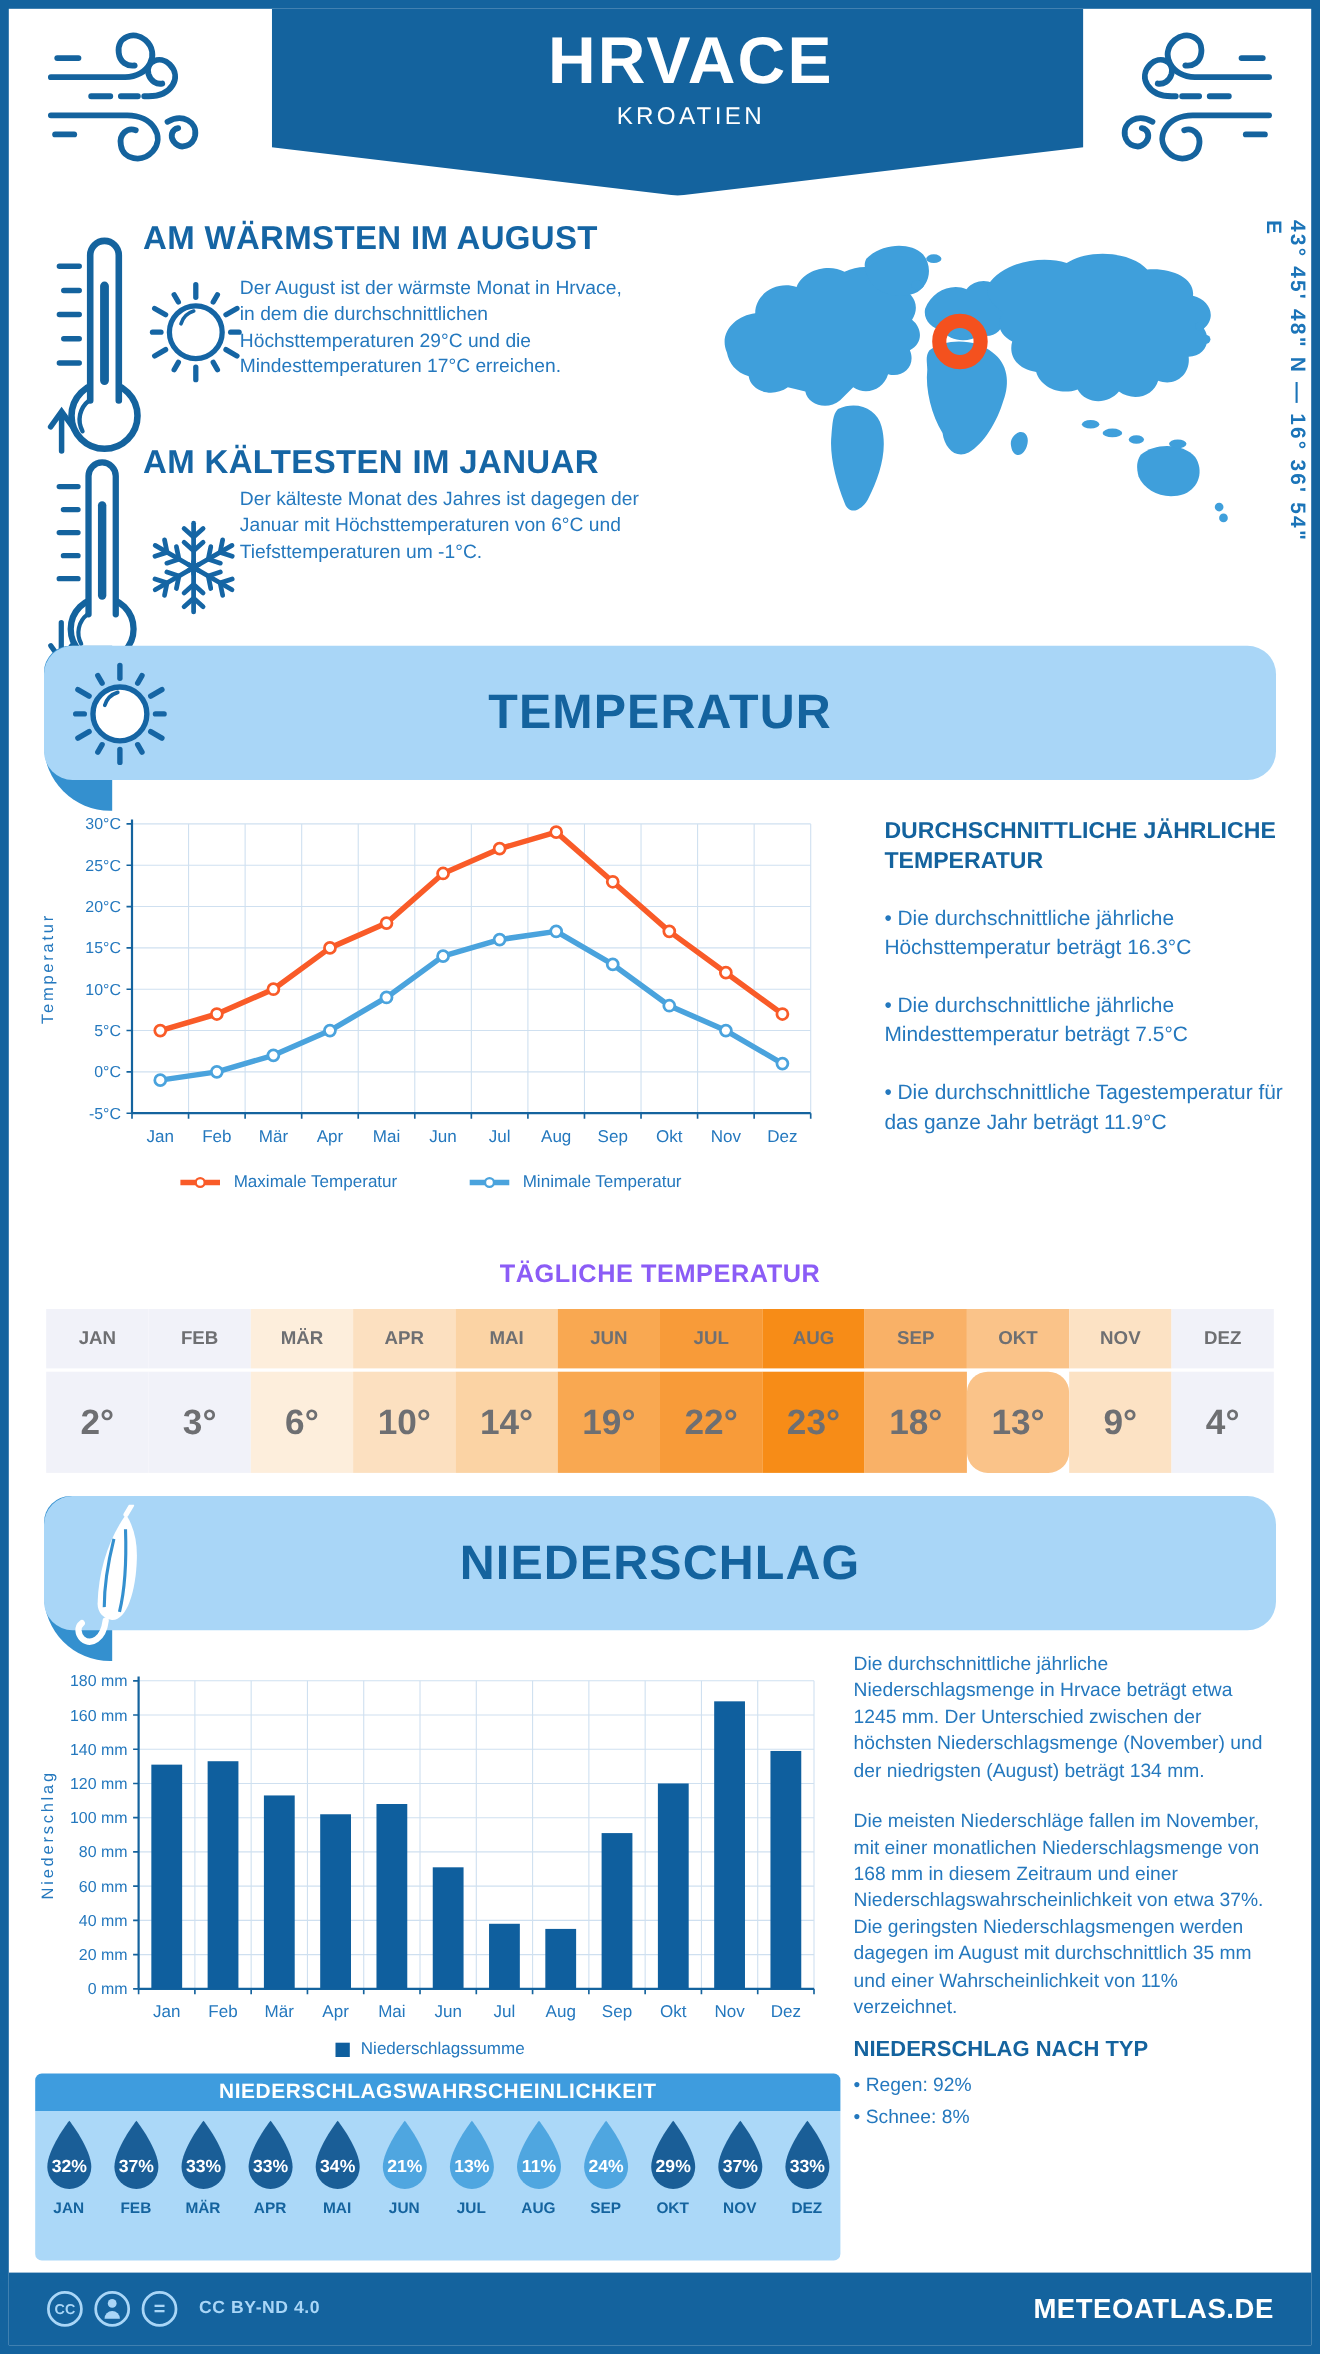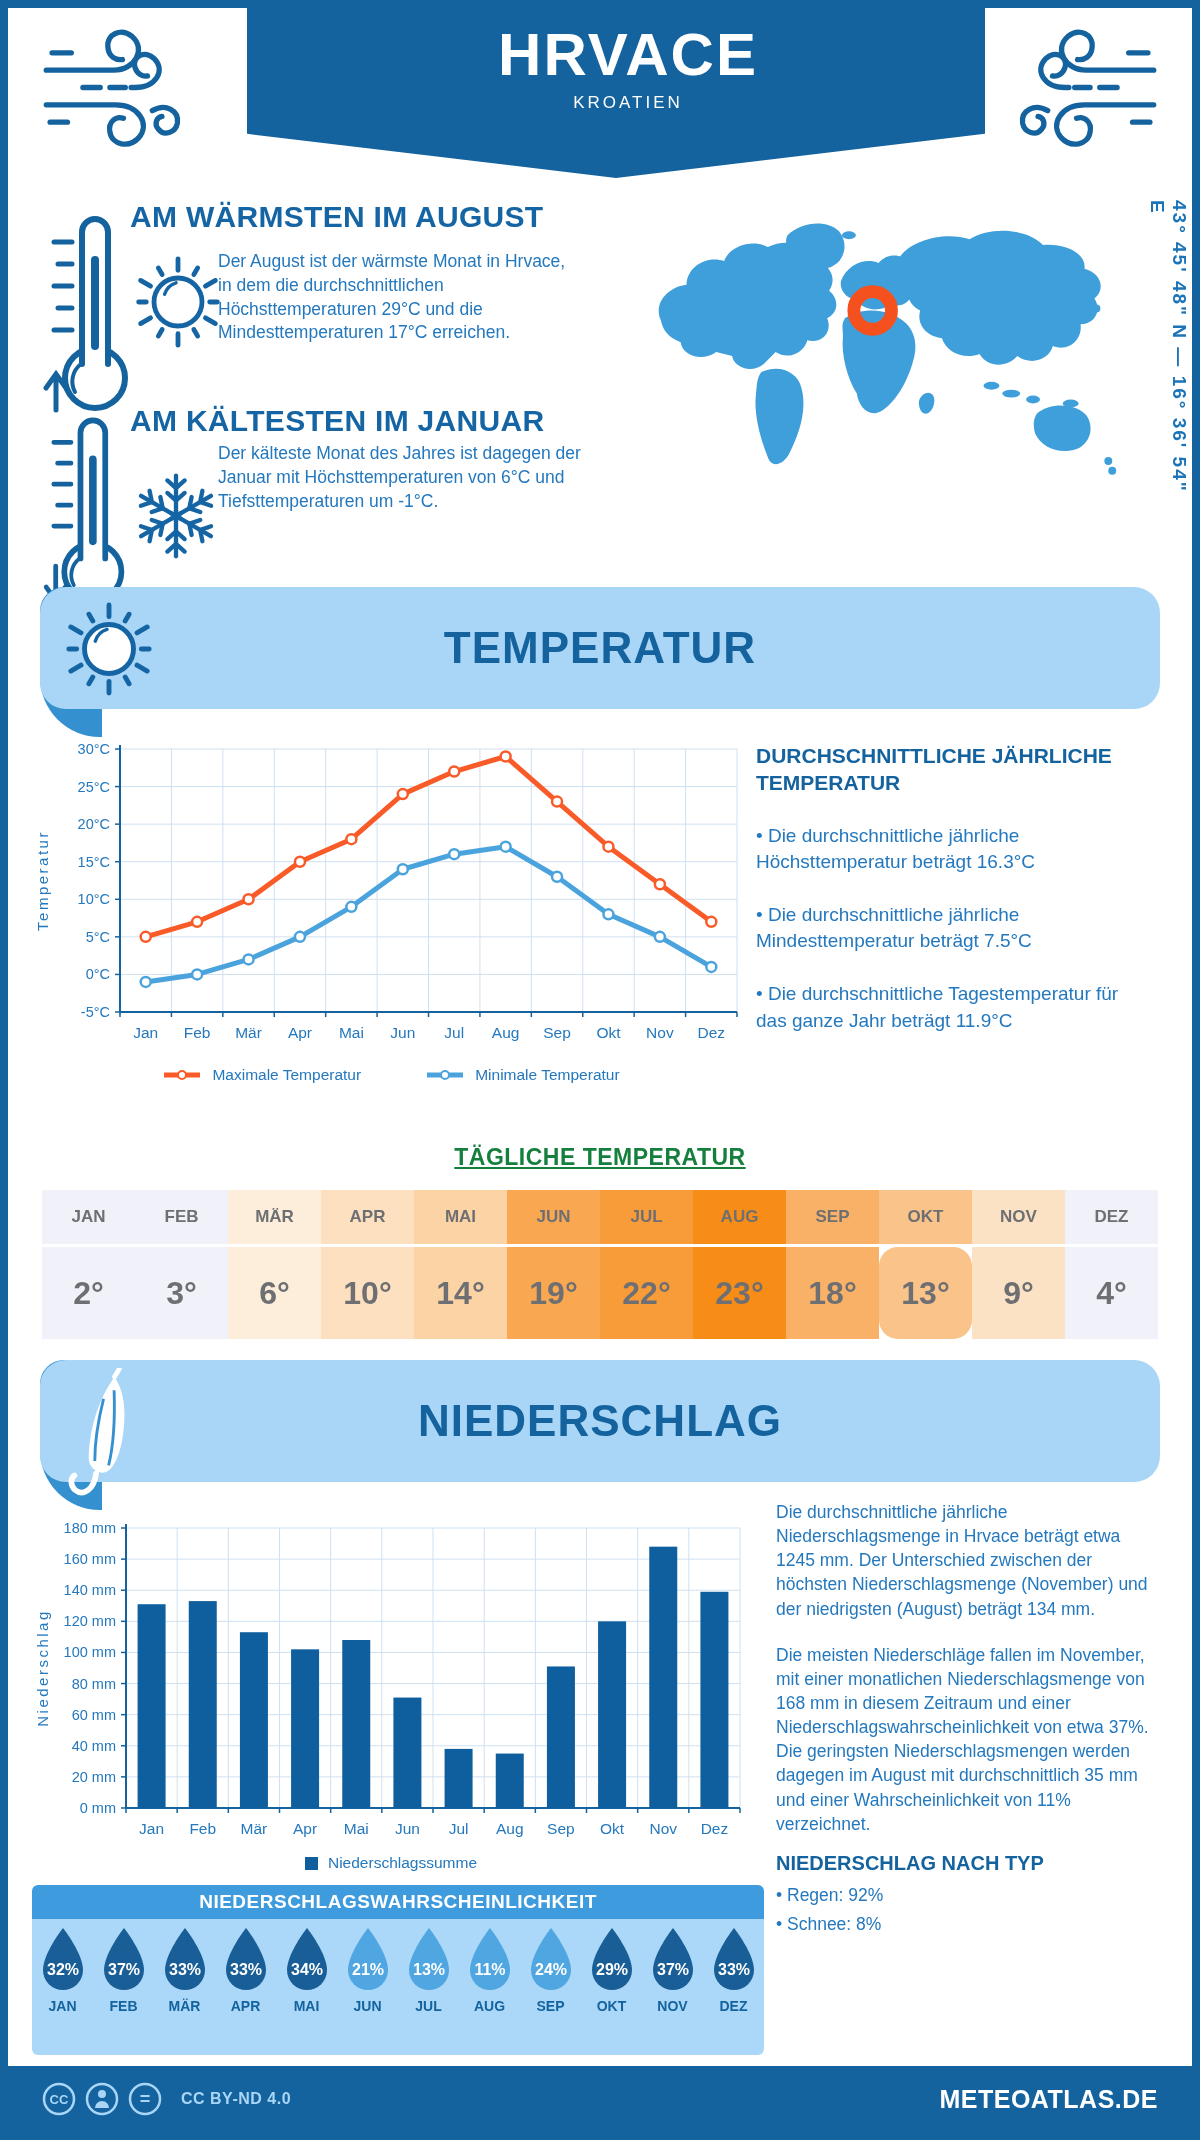--- a/index.html
+++ b/index.html
@@ -3,41 +3,41 @@
 <meta charset="utf-8">
 <style>
   html,body{margin:0;padding:0;background:#e8eef4;}
   .page{position:relative;width:1200px;height:2140px;background:#fff;border:8px solid #14639E;
         box-sizing:border-box;overflow:hidden;font-family:"Liberation Sans",sans-serif;margin:0 auto;}
   .abs{position:absolute;}
   
   .banner{left:239px;top:0;width:714px;height:170px;background:#14639E;
           clip-path:polygon(0 0,100% 0,100% 74%,50% 100%,0 74%);text-align:center;color:#fff;padding-left:24px;}
   .banner h1{margin:12px 0 0 0;font-size:60px;letter-spacing:2px;font-weight:bold;}
-  .banner .sub{margin-top:4px;font-size:17px;letter-spacing:3px;text-align:center;}
+  .banner .sub{margin-top:4px;font-size:22px;letter-spacing:3px;text-align:center;}
   .wind{width:165px;height:135px;}
   
   .hl-title{font-size:30px;font-weight:bold;color:#1565A4;letter-spacing:.3px;}
   .hl-text{font-size:17.5px;line-height:1.36;color:#2478BE;}
   
   .coords{writing-mode:vertical-rl;font-size:19px;font-weight:bold;color:#1B74B8;letter-spacing:2px;}
   
   .band{background:#A9D6F7;border-radius:26px;width:1120px;height:122px;}
   .band .btitle{position:absolute;left:0;right:0;top:36px;text-align:center;
                 font-size:44px;font-weight:bold;color:#14639E;letter-spacing:1px;}
   .cap{width:62px;height:150px;background:#3490CF;border-radius:24px 0 0 60px;}
   
   .legend{display:flex;justify-content:center;gap:64px;align-items:center;}
   .leg-item{display:flex;align-items:center;gap:10px;font-size:15.5px;color:#2478BE;}
   .swatch{width:13px;height:13px;background:#0F5F9E;display:inline-block;}
   
   .col-title{font-size:21px;font-weight:bold;color:#14639E;line-height:1.3;}
   .bullet{font-size:19px;color:#2478BE;line-height:1.4;margin-top:26px;}
   
-  .daily-title{text-align:center;font-size:23px;font-weight:bold;color:#15803d;letter-spacing:.5px;text-decoration:underline;}
+  .daily-title{text-align:center;font-size:23px;font-weight:bold;color:#8b5cf6;letter-spacing:.5px;}
   .trow{display:grid;grid-template-columns:repeat(12,1fr);width:1116px;}
   .trow.head div{height:54px;line-height:54px;font-size:17px;}
   .trow.vals div{height:92px;line-height:92px;font-size:32px;}
   .trow div{text-align:center;font-weight:bold;color:#6E6F72;}
   
   .ptext{font-size:17.5px;color:#2478BE;line-height:1.38;}
   .ptype-title{font-size:20px;font-weight:bold;color:#14639E;margin-top:16px;}
   .pbullet{font-size:17.5px;color:#2478BE;margin-top:10px;}
   
   .prob{width:732px;}
@@ -287,21 +287,21 @@
     </span>
     <span class="leg-item">
       <svg width="40" height="12">
         <line x1="2" y1="6" x2="38" y2="6" stroke="#4AA3DD" stroke-width="5"></line>
         <circle cx="20" cy="6" r="4" fill="#fff" stroke="#4AA3DD" stroke-width="2"></circle>
       </svg>
       <span>Minimale Temperatur</span>
     </span>
   </div>
 
-  <div class="abs" style="left:748px;top:734px;width:374px;">
+  <div class="abs" style="left:796px;top:734px;width:374px;">
     <div class="col-title">DURCHSCHNITTLICHE JÄHRLICHE TEMPERATUR</div>
     <div class="bullet">• Die durchschnittliche jährliche Höchsttemperatur beträgt 16.3°C</div>
     <div class="bullet">• Die durchschnittliche jährliche Mindesttemperatur beträgt 7.5°C</div>
     <div class="bullet">• Die durchschnittliche Tagestemperatur für das ganze Jahr beträgt 11.9°C</div>
   </div>
 
   <div class="abs daily-title" style="left:0;right:0;top:1136px;">TÄGLICHE TEMPERATUR</div>
   <div class="abs trow head" style="left:34px;top:1182px;" id="daily-months">
       <div style="background: rgb(241, 242, 249);">JAN</div>
       <div style="background: rgb(241, 242, 249);">FEB</div>

